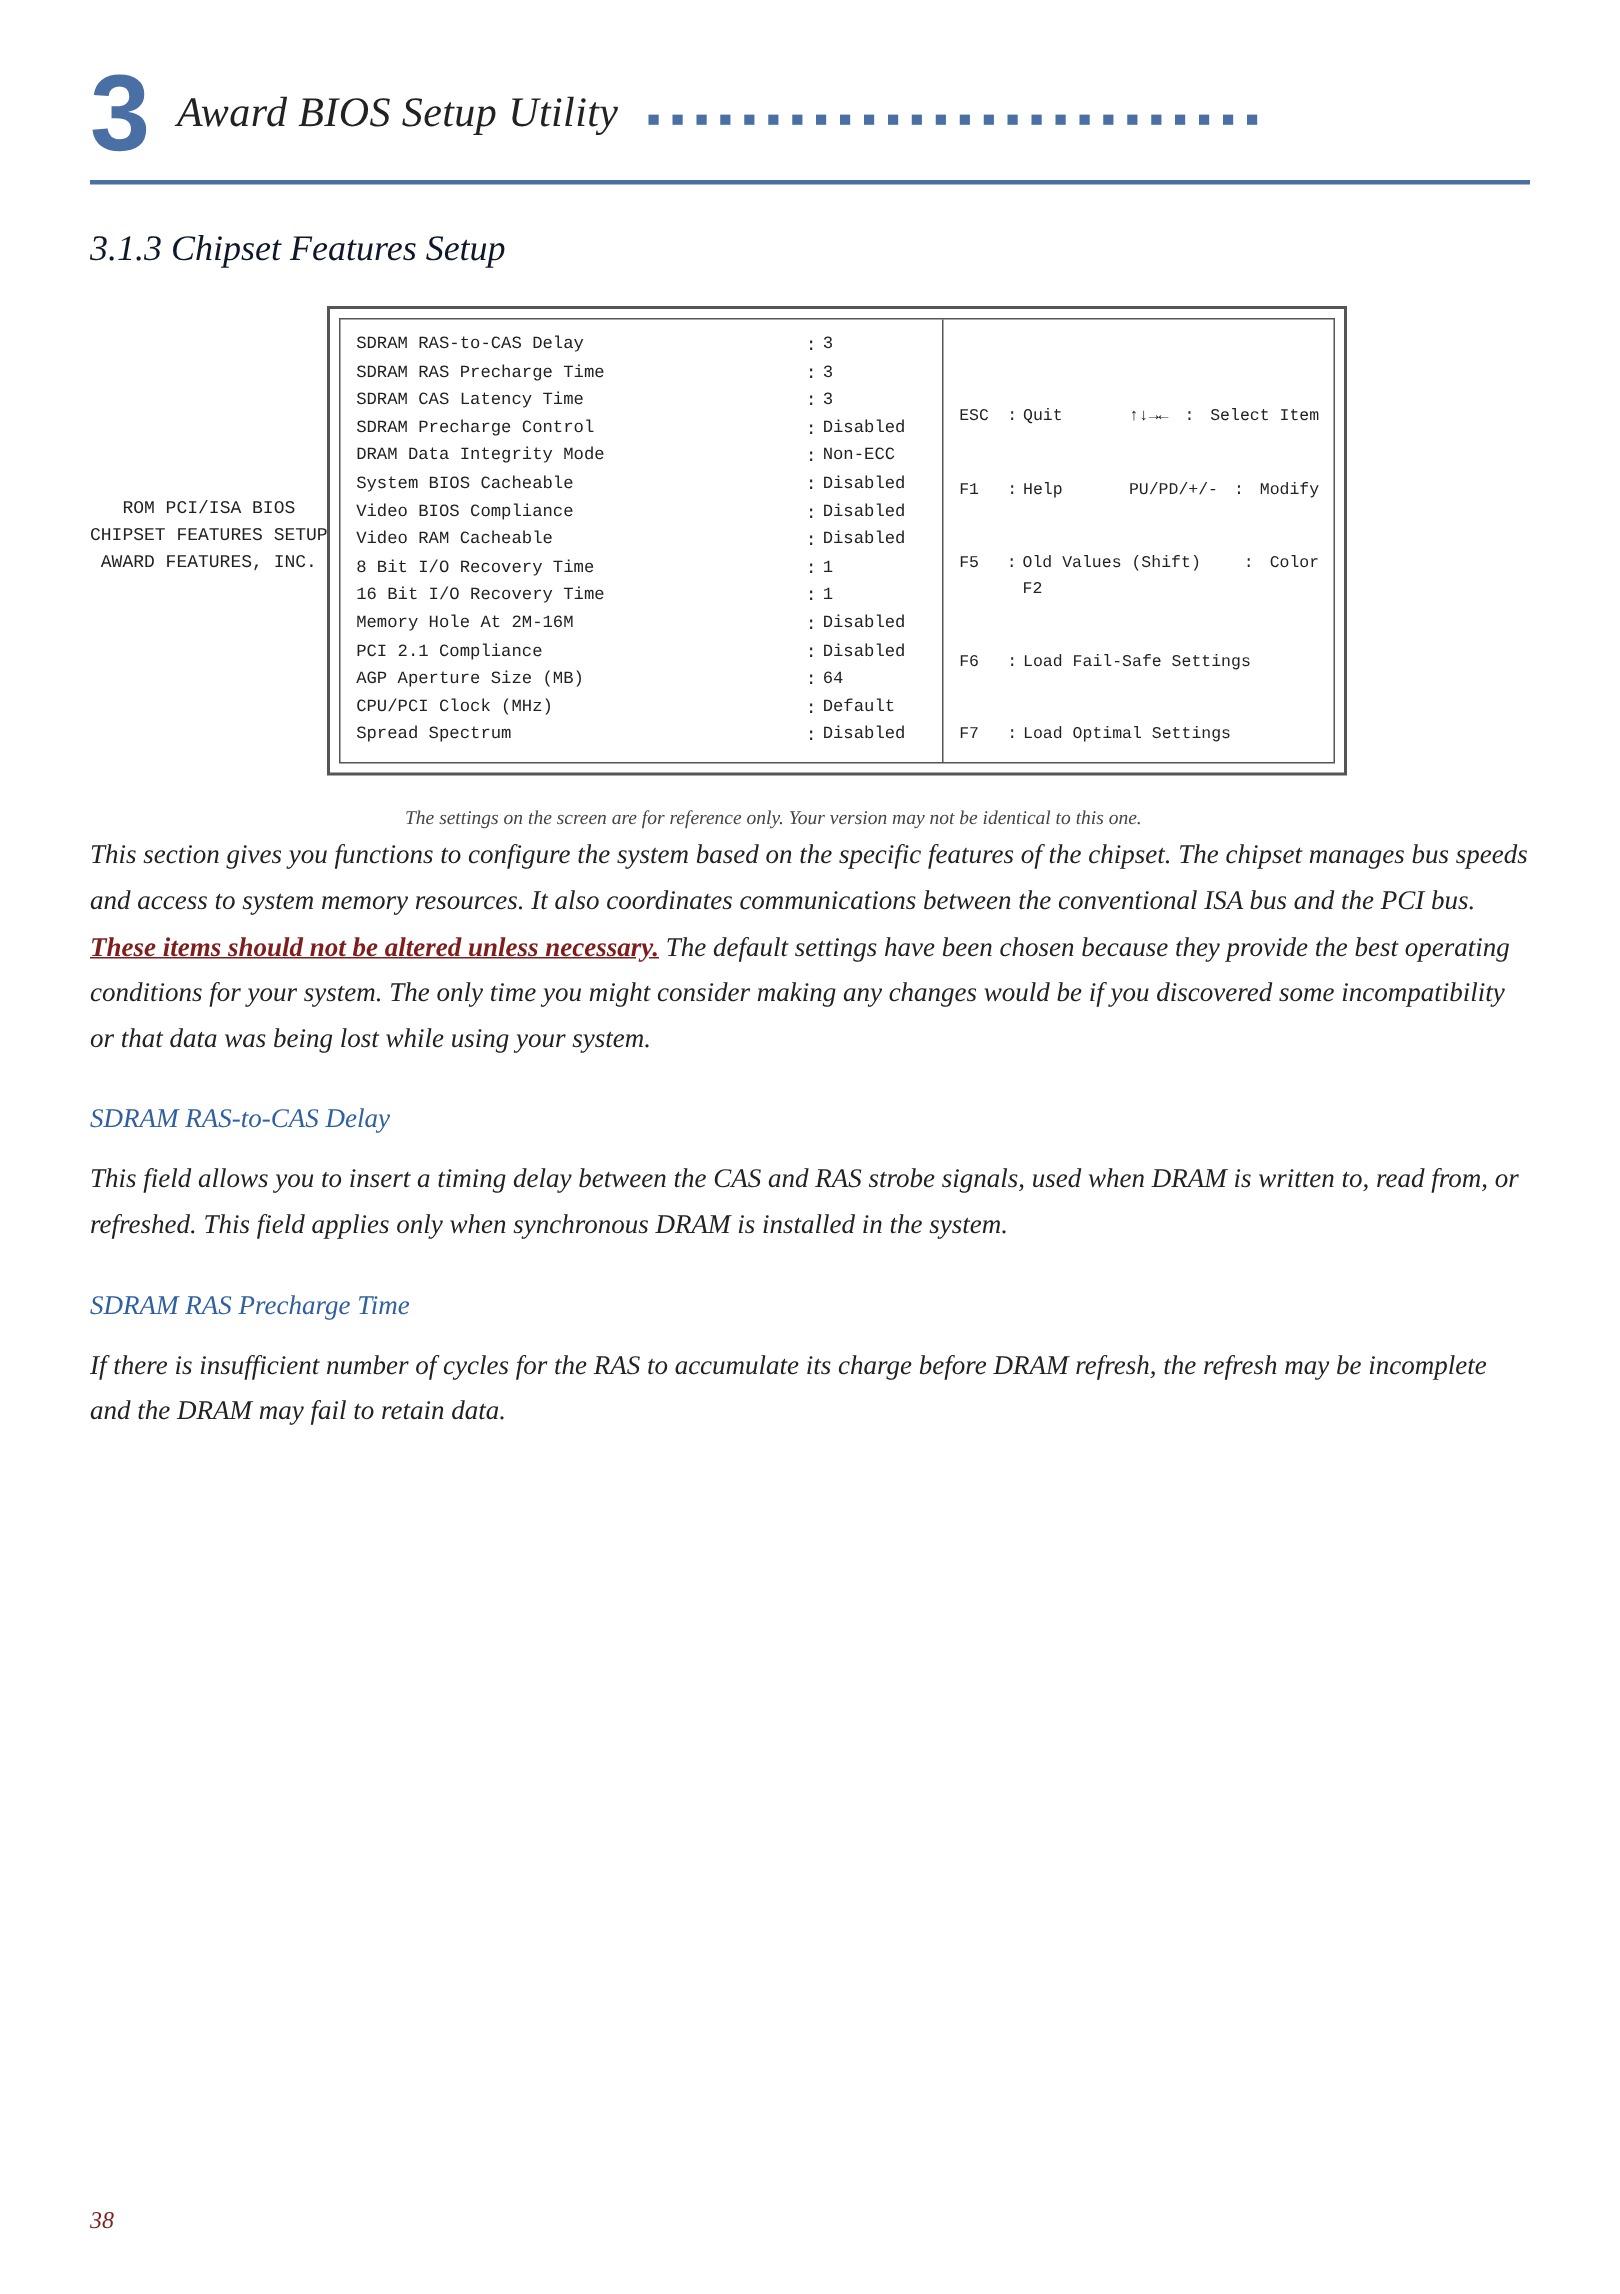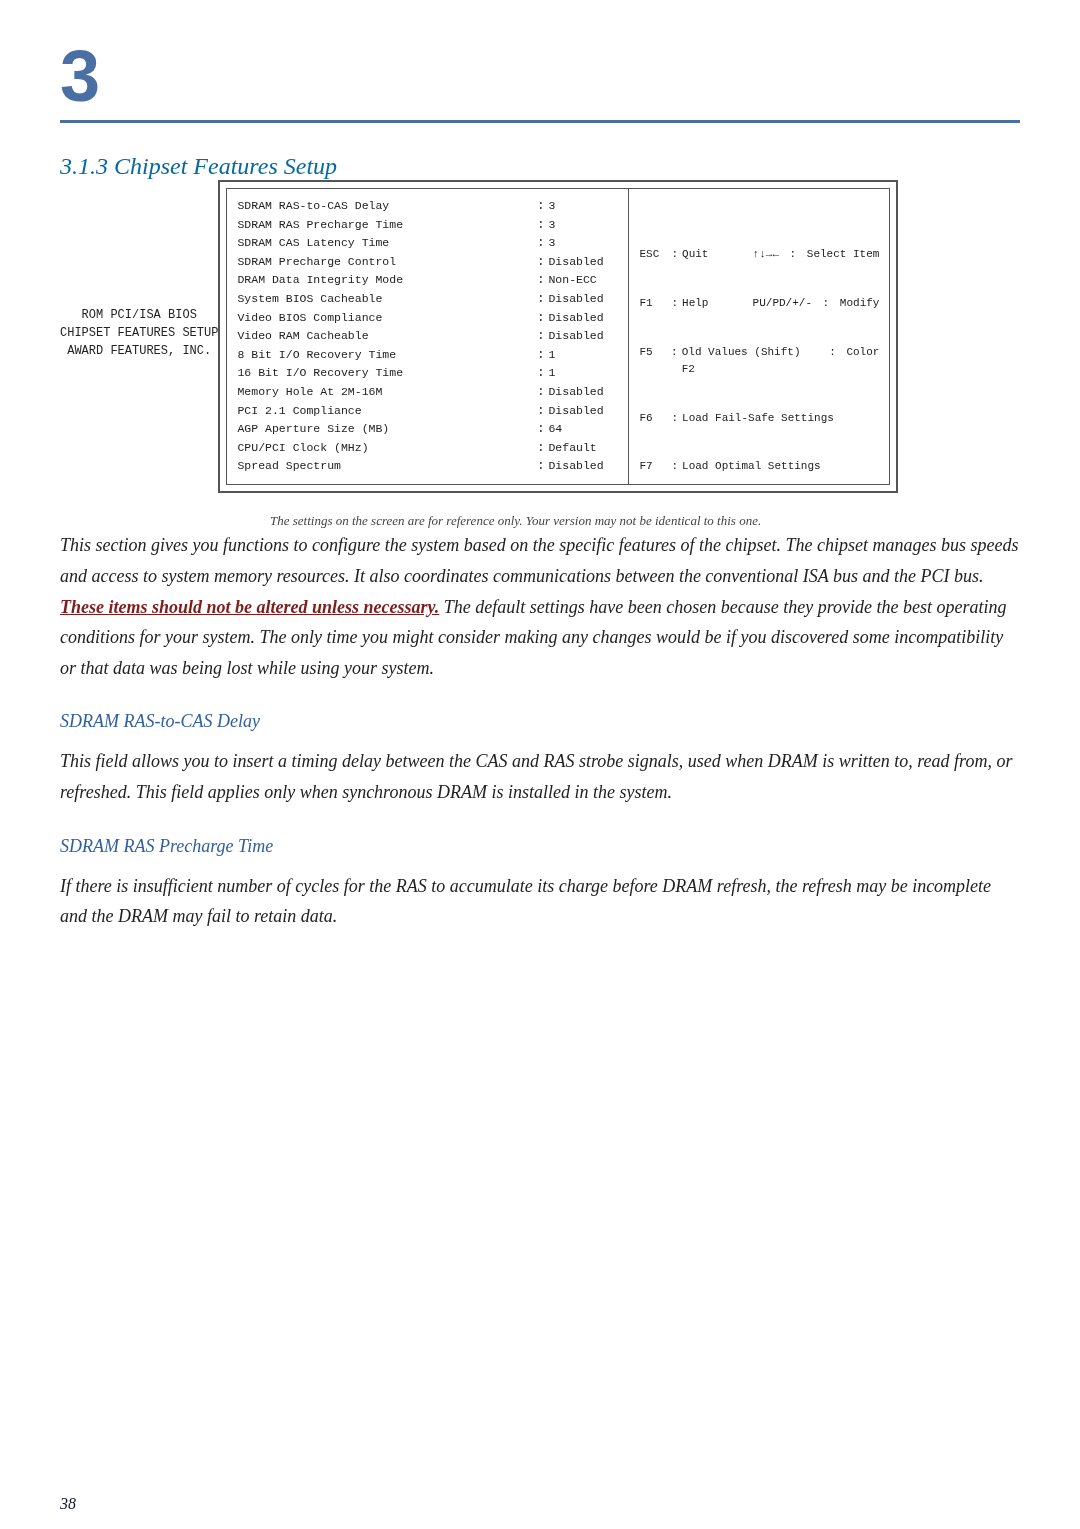--- a/index.html
+++ b/index.html
@@ -43,21 +43,22 @@
       font-style: italic;
       color: #222;
       font-family: Georgia, serif;
       letter-spacing: 0.01em;
     }
 
     
     .section-title {
       font-size: 24px;
       font-style: italic;
-      color: #0369a1;
+      color: #0f172a;
+      margin-bottom: 24px;
       font-family: Georgia, serif;
       font-weight: normal;
     }
 
     
     .bios-container {
       display: flex;
       flex-direction: row;
       align-items: center;
       margin-bottom: 18px;
@@ -183,32 +184,40 @@
       color: #3060a0;
       font-style: italic;
       font-weight: normal;
       margin-bottom: 14px;
       margin-top: 8px;
     }
 
     
     .page-number {
       position: absolute;
-      bottom: 16px;
+      bottom: 39px;
       left: 60px;
       font-size: 16px;
-      color: #0f172a;
+      color: #7f1d1d;
       font-style: italic;
     }
   </style>
 </head>
 <body>
 
 <div class="header">
   <div class="chapter-number">3</div>
+  <div class="header-title-area">
+    <div class="header-title">
+      <span>Award BIOS Setup Utility</span>
+      <span style="color:#4a6fa5; letter-spacing:2px; font-size:14px; margin-left:12px;">
+        ■ ■ ■ ■ ■ ■ ■ ■ ■ ■ ■ ■ ■ ■ ■ ■ ■ ■ ■ ■ ■ ■ ■ ■ ■ ■
+      </span>
+    </div>
+  </div>
 </div>
 
 <div class="section-title">3.1.3  Chipset Features Setup</div>
 
 <div class="bios-container">
   <div class="bios-header">
     <div>ROM PCI/ISA BIOS</div>
     <div>CHIPSET FEATURES SETUP</div>
     <div>AWARD FEATURES, INC.</div>
   </div>

